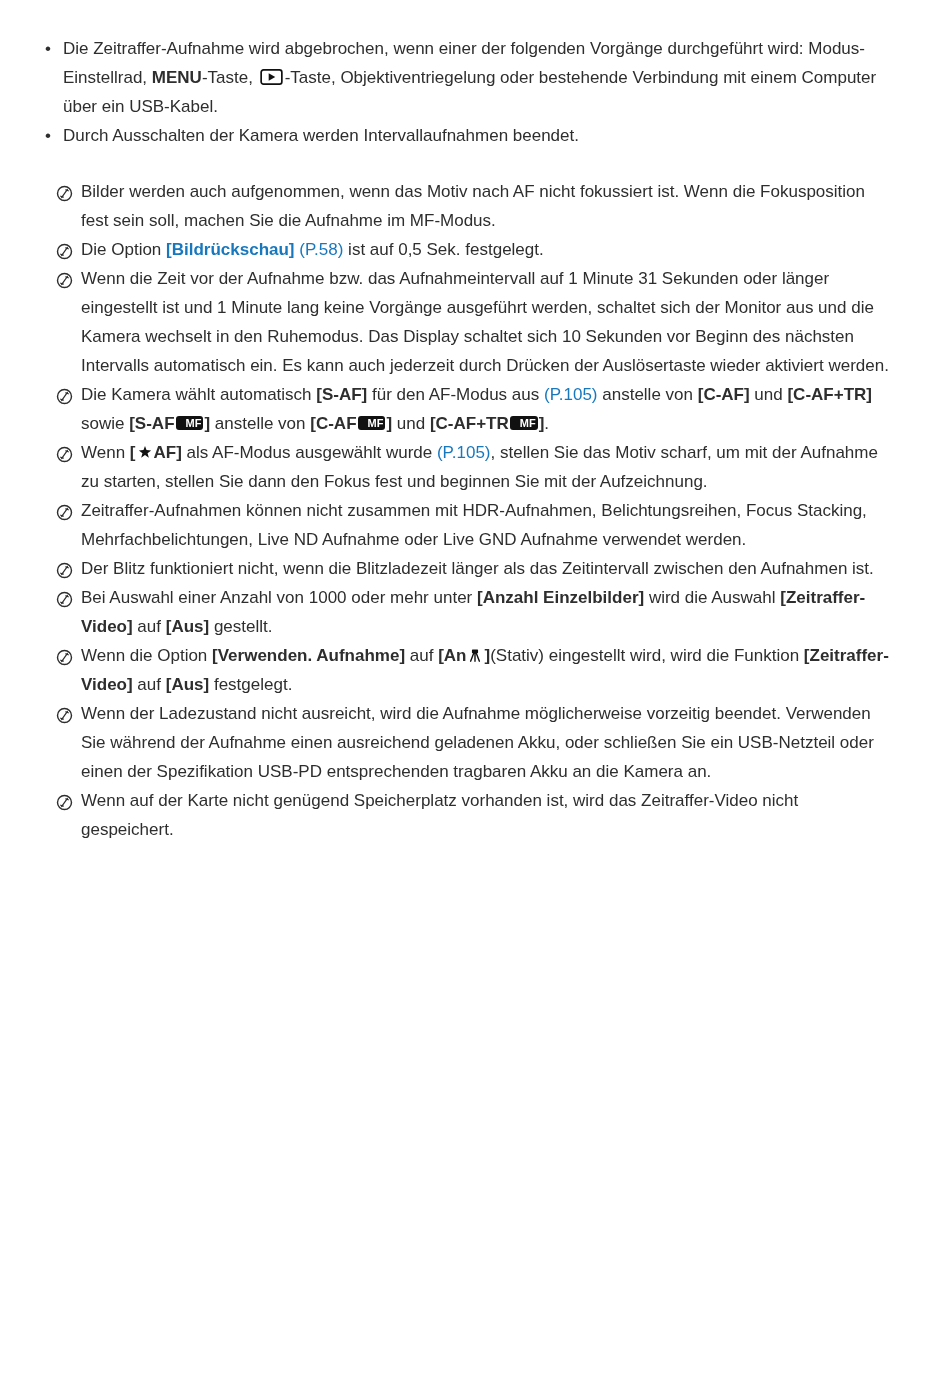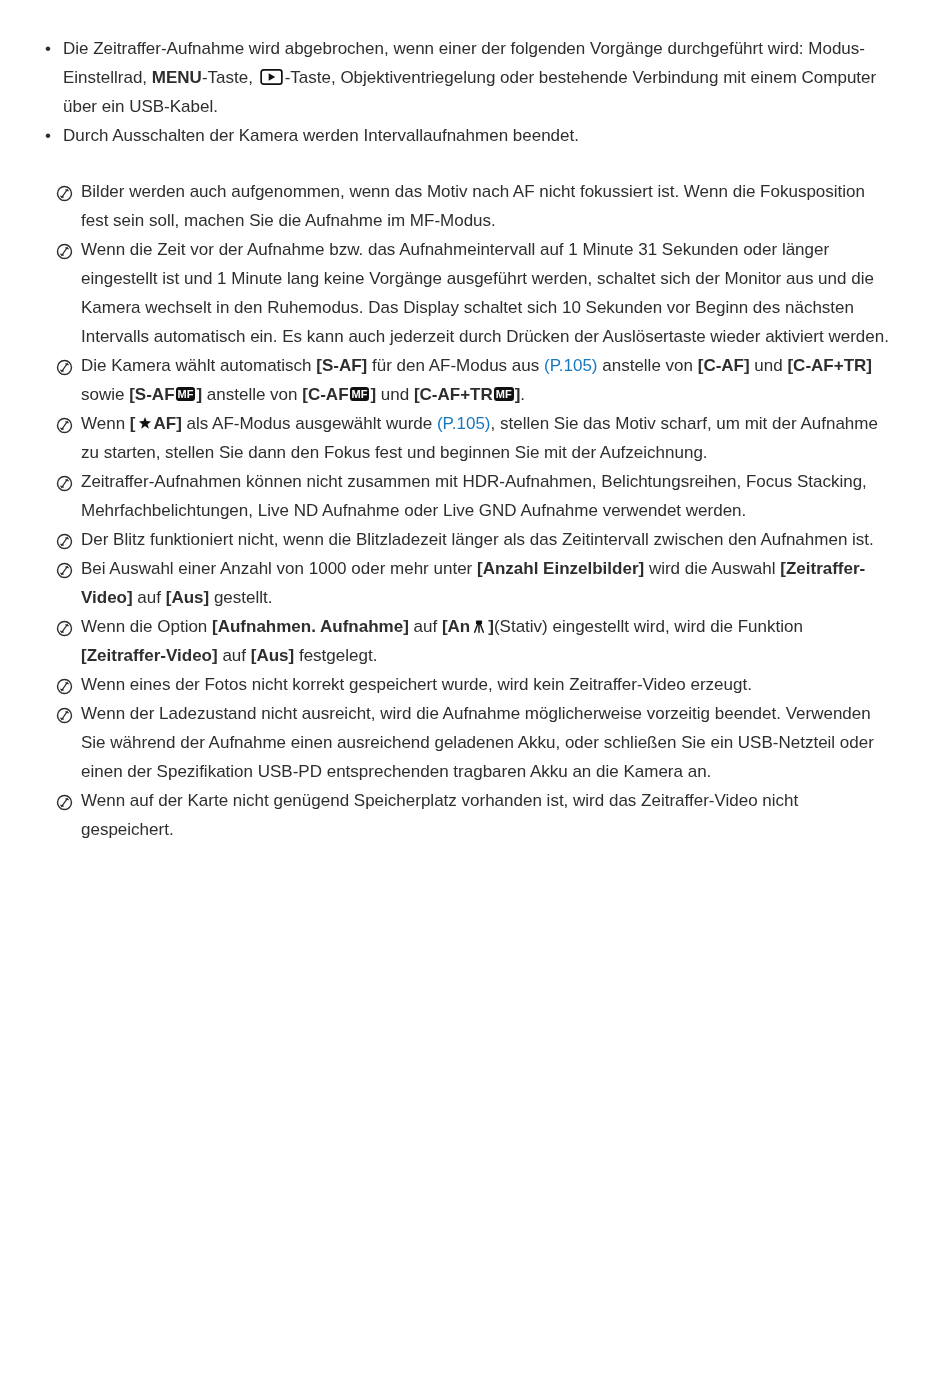--- a/index.html
+++ b/index.html
@@ -31,21 +31,21 @@
     position:absolute;left:0;top:5px;
     width:17px;height:17px;display:inline-block;
   }
   .seg{white-space:pre-wrap;}
   .b{font-weight:700;}
   .link{color:var(--link,#1878be);cursor:pointer;}
   .mf-badge{
     display:inline-block;
     background:#111;color:#fff;
     font-weight:700;font-size:11px;line-height:1;
-    padding:2px 2px 1px 2px;border-radius:3px;
+    padding:2px 2px 1px 10px;border-radius:3px;
     vertical-align:2px;margin:0 1px;
     font-family:"Liberation Sans", sans-serif;
   }
   .inline-icon{display:inline-block;margin:0 2px;}
   .footer-rule{
     position:absolute;left:38px;right:38px;top:1302px;
     height:1px;background:var(--rule,#c9ccd0);
   }
   .page-number{
     position:absolute;left:0;right:0;top:1332px;
@@ -71,20 +71,24 @@
         <li><span class="seg">Durch Ausschalten der Kamera werden Intervallaufnahmen beendet.</span></li>
       </ul>
     <ul class="notes" id="note-list">
         <li><span class="note-icon"><svg viewBox="0 0 18 18" width="17" height="17">
               <circle cx="9" cy="9" r="7.4" fill="none" stroke="#2e2e2e" stroke-width="1.5"></circle>
               <path d="M12.1 4.7 L5.9 13.3 M10.4 5.1 L13 6.1 M5 11.9 L7.6 12.9" fill="none" stroke="#2e2e2e" stroke-width="1.3" stroke-linecap="round"></path>
             </svg></span><span><span class="seg">Bilder werden auch aufgenommen, wenn das Motiv nach AF nicht fokussiert ist. Wenn die Fokusposition fest sein soll, machen Sie die Aufnahme im MF-Modus.</span></span></li>
         <li><span class="note-icon"><svg viewBox="0 0 18 18" width="17" height="17">
               <circle cx="9" cy="9" r="7.4" fill="none" stroke="#2e2e2e" stroke-width="1.5"></circle>
               <path d="M12.1 4.7 L5.9 13.3 M10.4 5.1 L13 6.1 M5 11.9 L7.6 12.9" fill="none" stroke="#2e2e2e" stroke-width="1.3" stroke-linecap="round"></path>
+            </svg></span><span><span class="seg">Die Option </span><span class="seg link b">[Bildrückschau]</span><span class="seg"> </span><span class="seg link">(P.58)</span><span class="seg"> ist auf 0,5 Sek. festgelegt.</span></span></li>
+        <li><span class="note-icon"><svg viewBox="0 0 18 18" width="17" height="17">
+              <circle cx="9" cy="9" r="7.4" fill="none" stroke="#2e2e2e" stroke-width="1.5"></circle>
+              <path d="M12.1 4.7 L5.9 13.3 M10.4 5.1 L13 6.1 M5 11.9 L7.6 12.9" fill="none" stroke="#2e2e2e" stroke-width="1.3" stroke-linecap="round"></path>
             </svg></span><span><span class="seg">Wenn die Zeit vor der Aufnahme bzw. das Aufnahmeintervall auf 1 Minute 31 Sekunden oder länger eingestellt ist und 1 Minute lang keine Vorgänge ausgeführt werden, schaltet sich der Monitor aus und die Kamera wechselt in den Ruhemodus. Das Display schaltet sich 10 Sekunden vor Beginn des nächsten Intervalls automatisch ein. Es kann auch jederzeit durch Drücken der Auslösertaste wieder aktiviert werden.</span></span></li>
         <li><span class="note-icon"><svg viewBox="0 0 18 18" width="17" height="17">
               <circle cx="9" cy="9" r="7.4" fill="none" stroke="#2e2e2e" stroke-width="1.5"></circle>
               <path d="M12.1 4.7 L5.9 13.3 M10.4 5.1 L13 6.1 M5 11.9 L7.6 12.9" fill="none" stroke="#2e2e2e" stroke-width="1.3" stroke-linecap="round"></path>
             </svg></span><span><span class="seg">Die Kamera wählt automatisch </span><span class="seg b">[S-AF]</span><span class="seg"> für den AF-Modus aus </span><span class="seg link">(P.105)</span><span class="seg"> anstelle von </span><span class="seg b">[C-AF]</span><span class="seg"> und </span><span class="seg b">[C-AF+TR]</span><span class="seg"> sowie </span><span class="seg b">[S-AF</span><span class="mf-badge">MF</span><span class="seg b">]</span><span class="seg"> anstelle von </span><span class="seg b">[C-AF</span><span class="mf-badge">MF</span><span class="seg b">]</span><span class="seg"> und </span><span class="seg b">[C-AF+TR</span><span class="mf-badge">MF</span><span class="seg b">]</span><span class="seg">.</span></span></li>
         <li><span class="note-icon"><svg viewBox="0 0 18 18" width="17" height="17">
               <circle cx="9" cy="9" r="7.4" fill="none" stroke="#2e2e2e" stroke-width="1.5"></circle>
               <path d="M12.1 4.7 L5.9 13.3 M10.4 5.1 L13 6.1 M5 11.9 L7.6 12.9" fill="none" stroke="#2e2e2e" stroke-width="1.3" stroke-linecap="round"></path>
             </svg></span><span><span class="seg">Wenn </span><span class="seg b">[</span><span class="inline-icon"><svg viewBox="0 0 16 16" width="14" height="14" style="vertical-align:-1px">
                 <path d="M8 1 L9.7 5.8 L15 6.2 L10.9 9.4 L12.4 14.5 L8 11.5 L3.6 14.5 L5.1 9.4 L1 6.2 L6.3 5.8 Z" fill="#111"></path>
@@ -97,28 +101,24 @@
               <circle cx="9" cy="9" r="7.4" fill="none" stroke="#2e2e2e" stroke-width="1.5"></circle>
               <path d="M12.1 4.7 L5.9 13.3 M10.4 5.1 L13 6.1 M5 11.9 L7.6 12.9" fill="none" stroke="#2e2e2e" stroke-width="1.3" stroke-linecap="round"></path>
             </svg></span><span><span class="seg">Der Blitz funktioniert nicht, wenn die Blitzladezeit länger als das Zeitintervall zwischen den Aufnahmen ist.</span></span></li>
         <li><span class="note-icon"><svg viewBox="0 0 18 18" width="17" height="17">
               <circle cx="9" cy="9" r="7.4" fill="none" stroke="#2e2e2e" stroke-width="1.5"></circle>
               <path d="M12.1 4.7 L5.9 13.3 M10.4 5.1 L13 6.1 M5 11.9 L7.6 12.9" fill="none" stroke="#2e2e2e" stroke-width="1.3" stroke-linecap="round"></path>
             </svg></span><span><span class="seg">Bei Auswahl einer Anzahl von 1000 oder mehr unter </span><span class="seg b">[Anzahl Einzelbilder]</span><span class="seg"> wird die Auswahl </span><span class="seg b">[Zeitraffer-Video]</span><span class="seg"> auf </span><span class="seg b">[Aus]</span><span class="seg"> gestellt.</span></span></li>
         <li><span class="note-icon"><svg viewBox="0 0 18 18" width="17" height="17">
               <circle cx="9" cy="9" r="7.4" fill="none" stroke="#2e2e2e" stroke-width="1.5"></circle>
               <path d="M12.1 4.7 L5.9 13.3 M10.4 5.1 L13 6.1 M5 11.9 L7.6 12.9" fill="none" stroke="#2e2e2e" stroke-width="1.3" stroke-linecap="round"></path>
-            </svg></span><span><span class="seg">Wenn die Option </span><span class="seg b">[Aufnahmen. Aufnahme]</span><span class="seg"> auf </span><span class="seg b">[An</span><span class="inline-icon"><svg viewBox="0 0 16 16" width="14" height="15" style="vertical-align:-2px">
+            </svg></span><span><span class="seg">Wenn die Option </span><span class="seg b">[Verwenden. Aufnahme]</span><span class="seg"> auf </span><span class="seg b">[An</span><span class="inline-icon"><svg viewBox="0 0 16 16" width="14" height="15" style="vertical-align:-2px">
                 <rect x="4.5" y="1" width="7" height="4.5" rx="0.8" fill="#111"></rect>
                 <path d="M8 5.5 L8 14.5 M6.5 5.5 L3 14.5 M9.5 5.5 L13 14.5" stroke="#111" stroke-width="1.6" fill="none" stroke-linecap="round"></path>
               </svg></span><span class="seg b">]</span><span class="seg">(Stativ) eingestellt wird, wird die Funktion </span><span class="seg b">[Zeitraffer-Video]</span><span class="seg"> auf </span><span class="seg b">[Aus]</span><span class="seg"> festgelegt.</span></span></li>
-        <li><span class="note-icon"><svg viewBox="0 0 18 18" width="17" height="17">
-              <circle cx="9" cy="9" r="7.4" fill="none" stroke="#2e2e2e" stroke-width="1.5"></circle>
-              <path d="M12.1 4.7 L5.9 13.3 M10.4 5.1 L13 6.1 M5 11.9 L7.6 12.9" fill="none" stroke="#2e2e2e" stroke-width="1.3" stroke-linecap="round"></path>
-            </svg></span><span><span class="seg">Wenn eines der Fotos nicht korrekt gespeichert wurde, wird kein Zeitraffer-Video erzeugt.</span></span></li>
         <li><span class="note-icon"><svg viewBox="0 0 18 18" width="17" height="17">
               <circle cx="9" cy="9" r="7.4" fill="none" stroke="#2e2e2e" stroke-width="1.5"></circle>
               <path d="M12.1 4.7 L5.9 13.3 M10.4 5.1 L13 6.1 M5 11.9 L7.6 12.9" fill="none" stroke="#2e2e2e" stroke-width="1.3" stroke-linecap="round"></path>
             </svg></span><span><span class="seg">Wenn der Ladezustand nicht ausreicht, wird die Aufnahme möglicherweise vorzeitig beendet. Verwenden Sie während der Aufnahme einen ausreichend geladenen Akku, oder schließen Sie ein USB-Netzteil oder einen der Spezifikation USB-PD entsprechenden tragbaren Akku an die Kamera an.</span></span></li>
         <li><span class="note-icon"><svg viewBox="0 0 18 18" width="17" height="17">
               <circle cx="9" cy="9" r="7.4" fill="none" stroke="#2e2e2e" stroke-width="1.5"></circle>
               <path d="M12.1 4.7 L5.9 13.3 M10.4 5.1 L13 6.1 M5 11.9 L7.6 12.9" fill="none" stroke="#2e2e2e" stroke-width="1.3" stroke-linecap="round"></path>
             </svg></span><span><span class="seg">Wenn auf der Karte nicht genügend Speicherplatz vorhanden ist, wird das Zeitraffer-Video nicht gespeichert.</span></span></li>
       </ul>
   </div>

